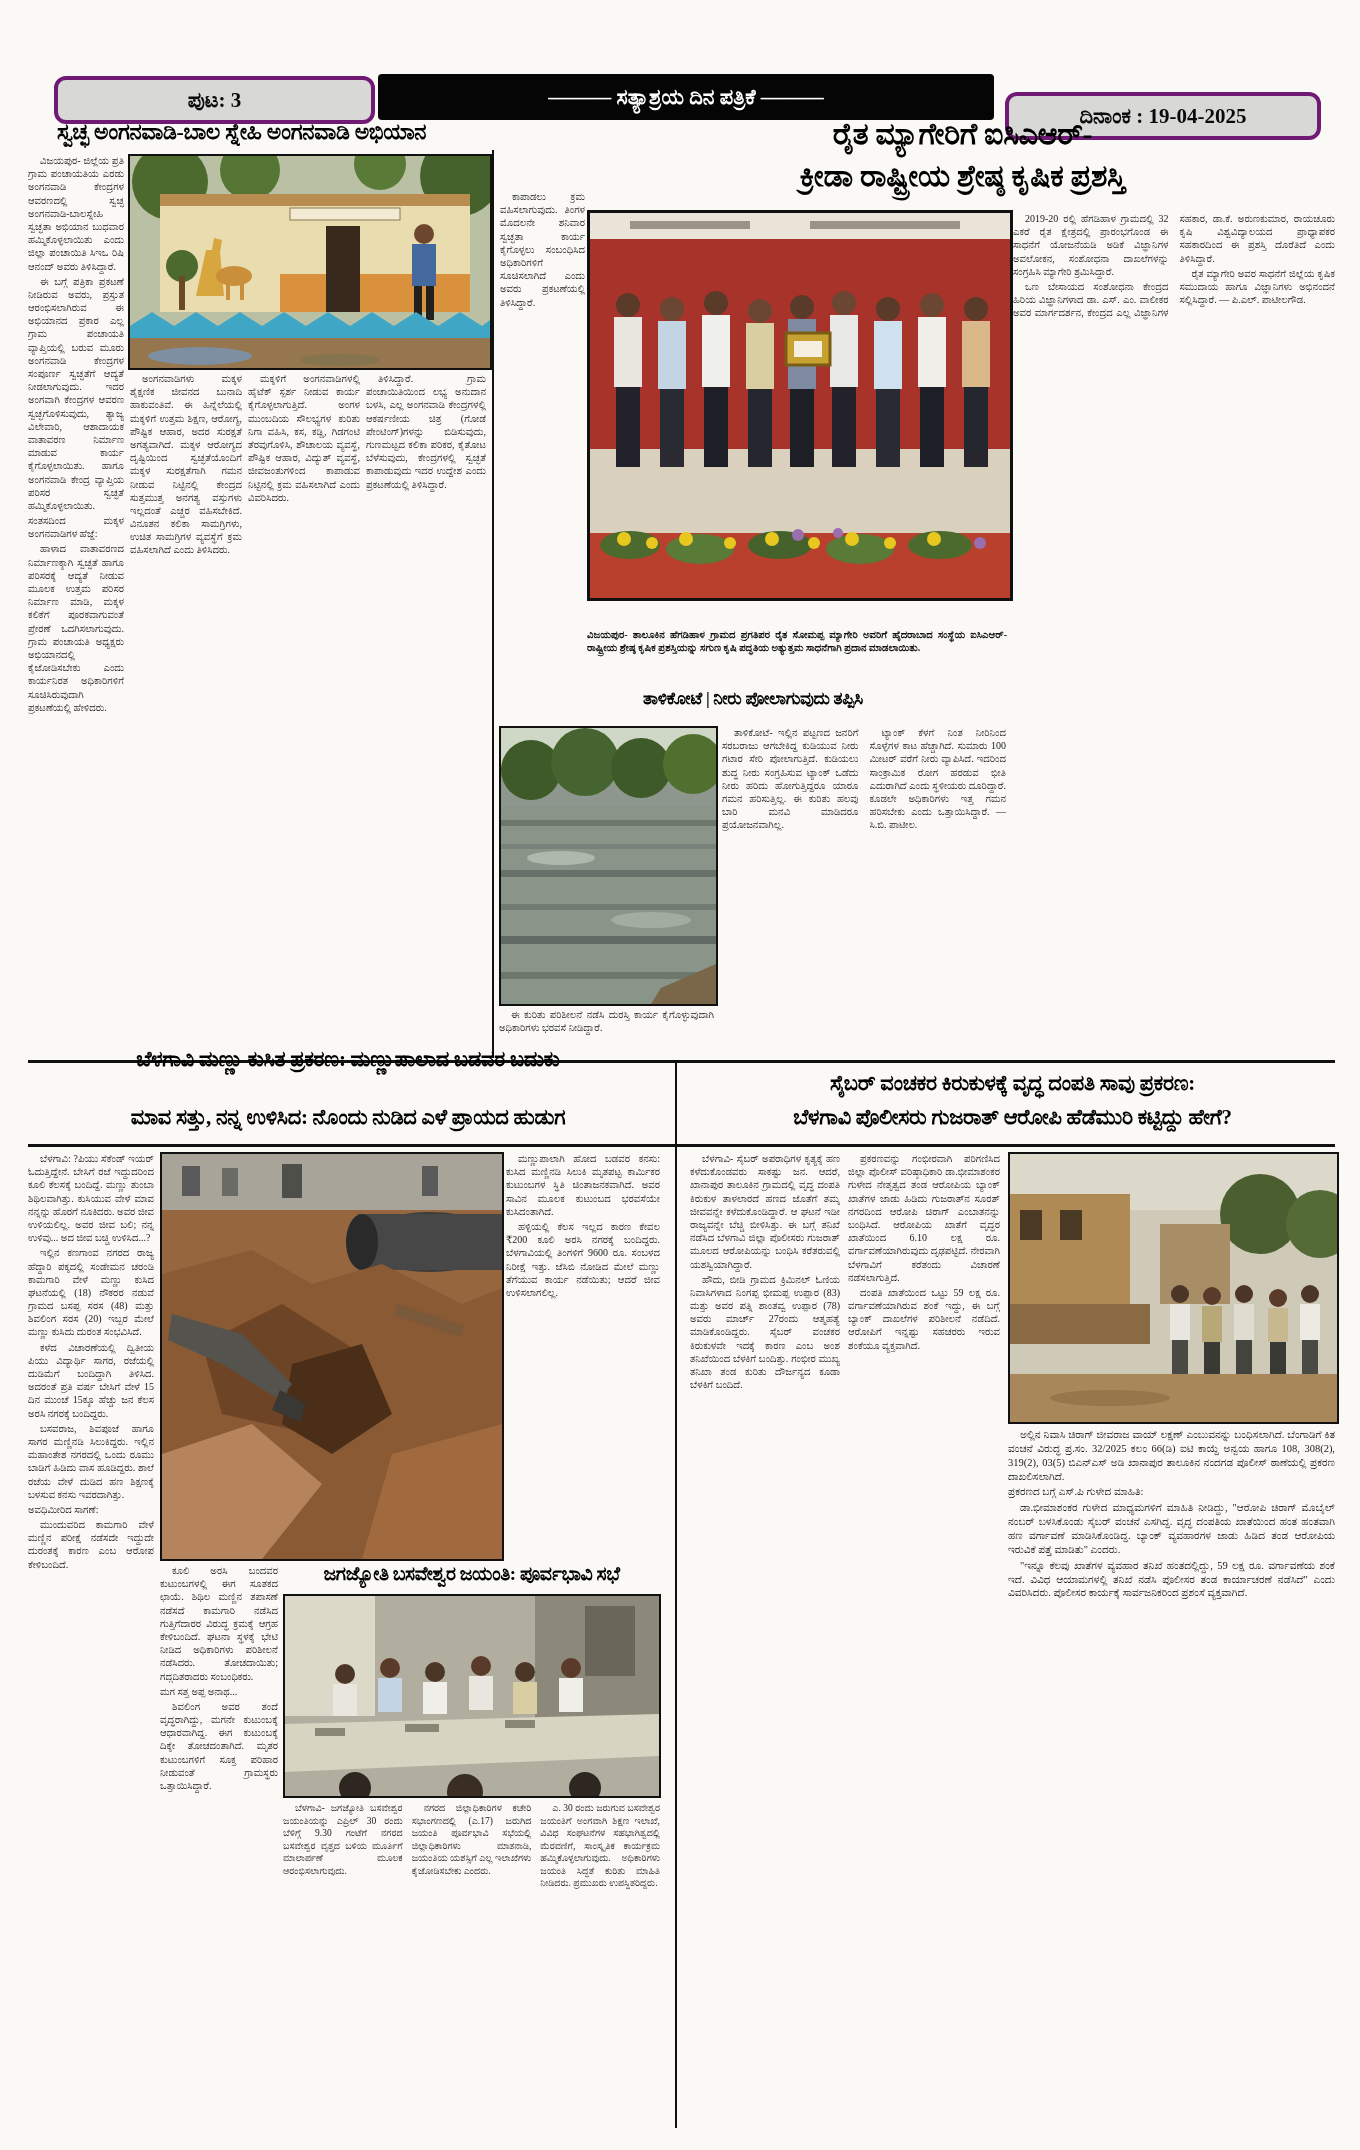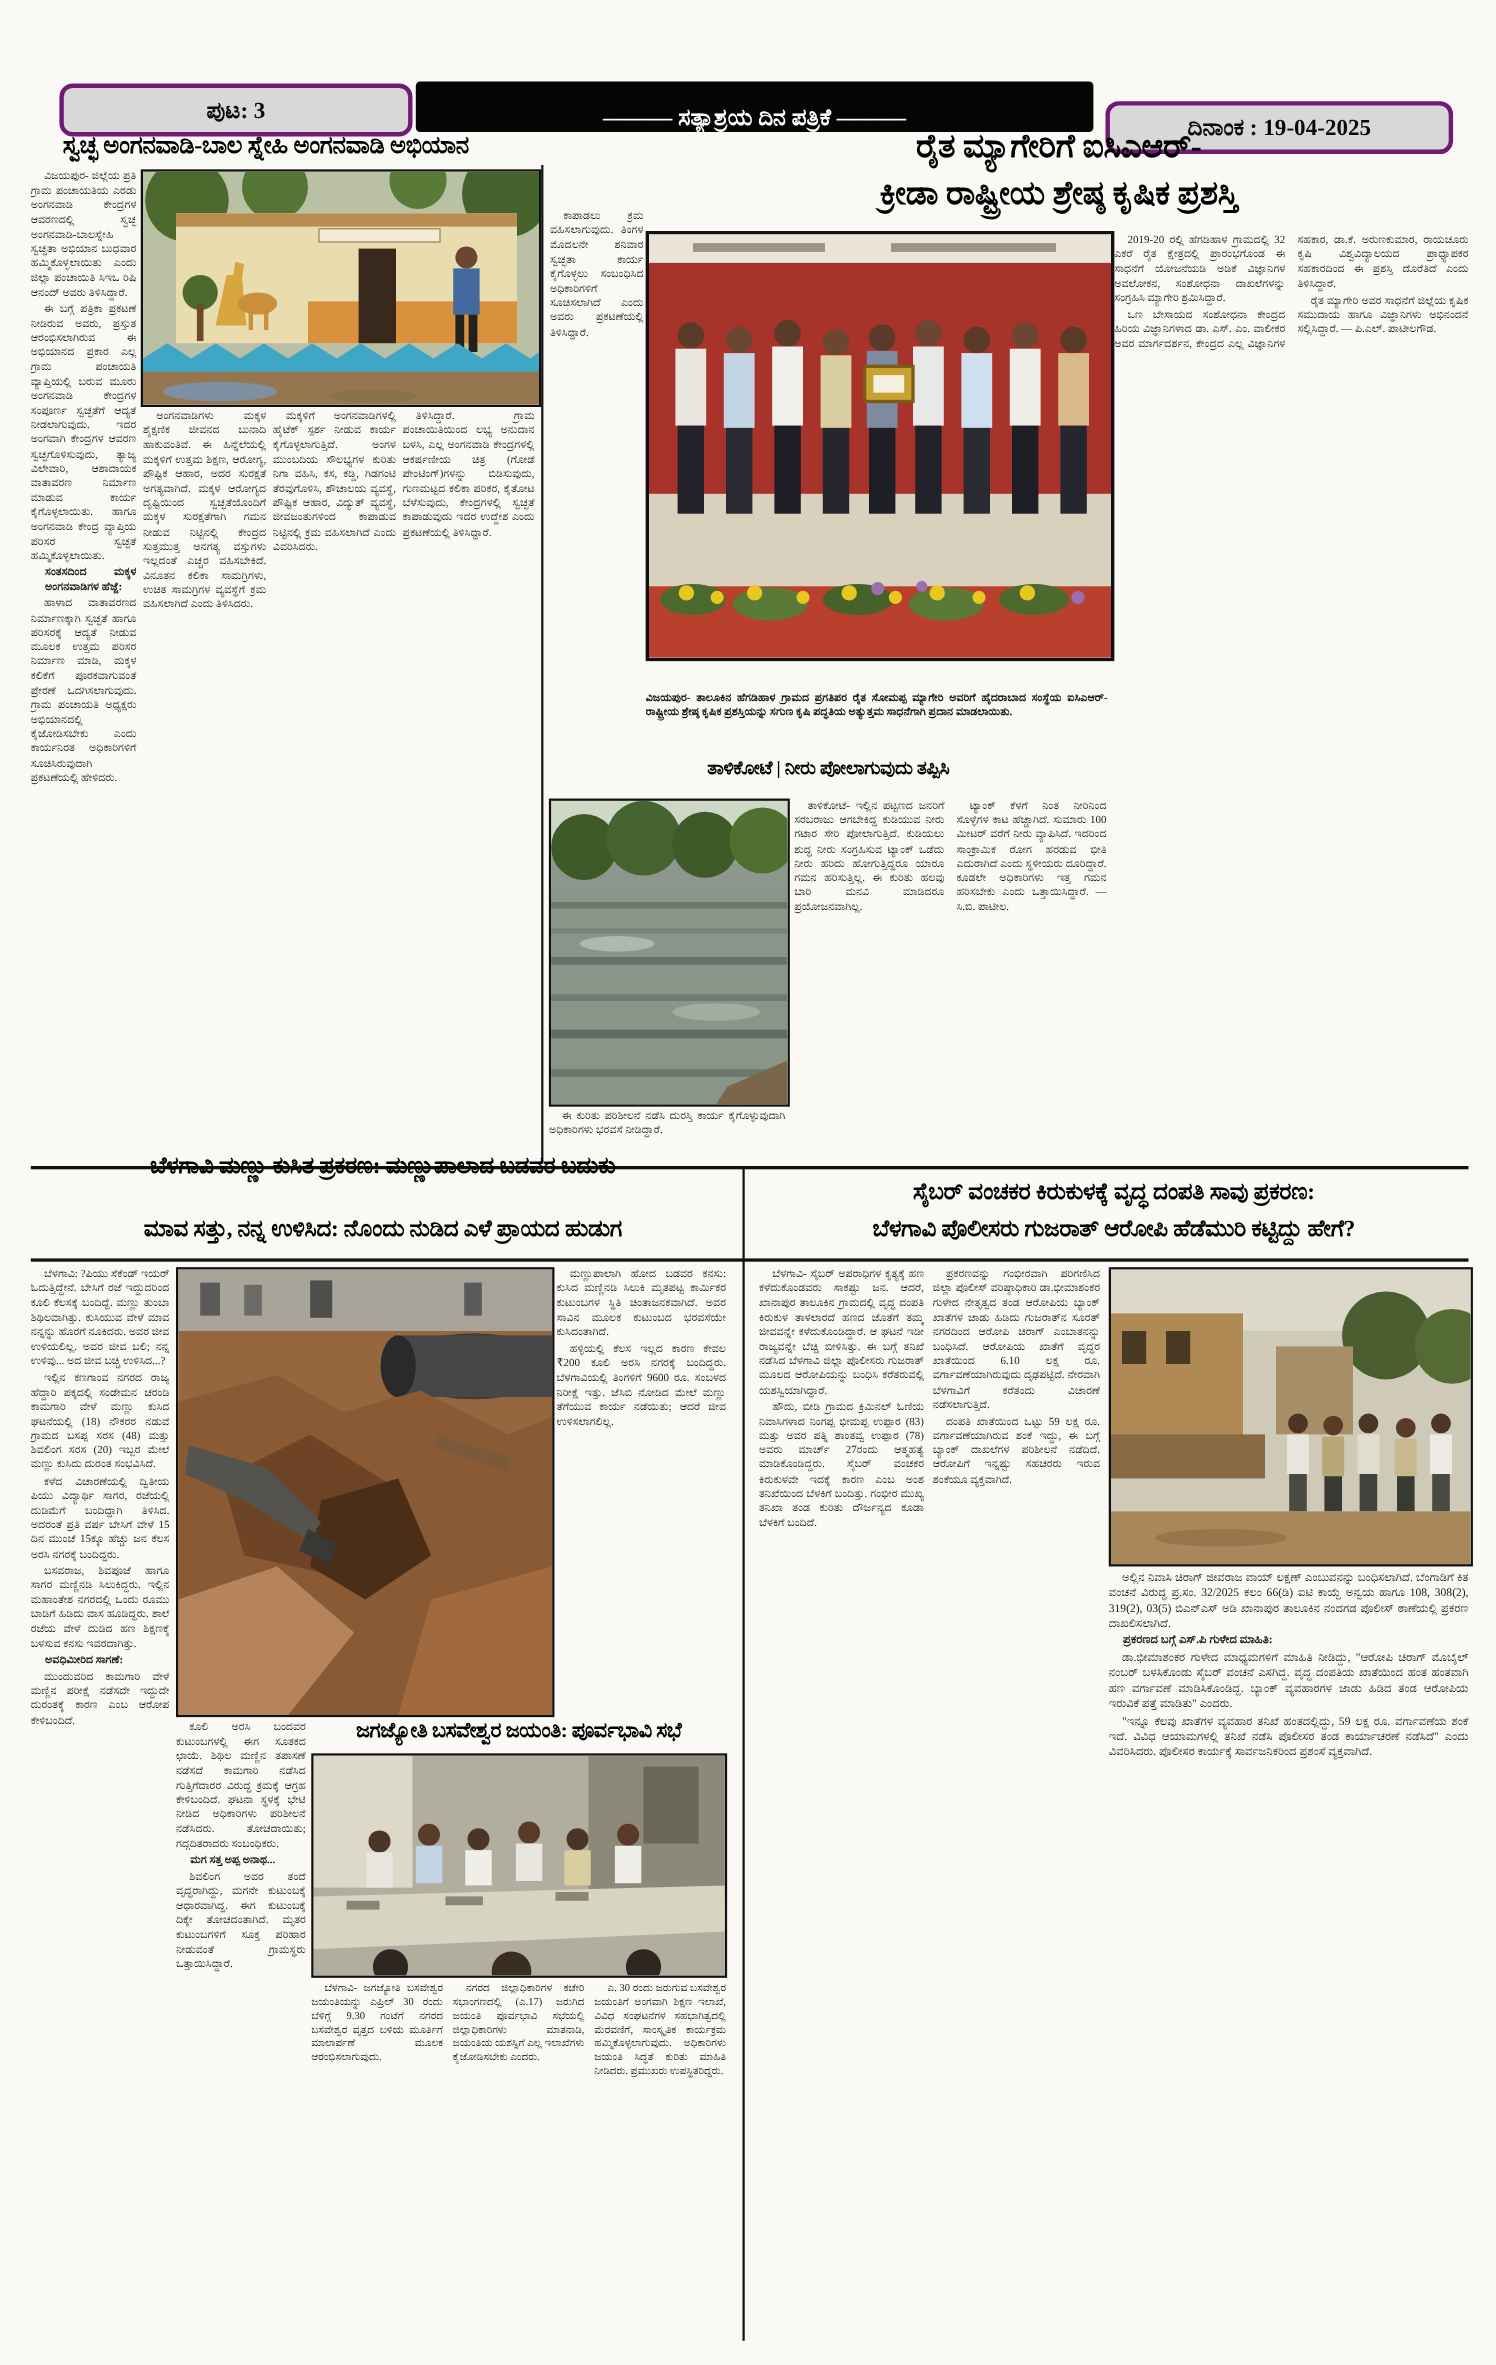--- a/index.html
+++ b/index.html
@@ -1,29 +1,29 @@
 <!DOCTYPE html>
 <html><head>
 <meta charset="utf-8">
 <style>
   html,body{margin:0;padding:0;background:#e8e6e0;}
   .page{position:relative;width:1360px;height:2150px;background:#faf9f5;margin:0 auto;
         font-family:"Liberation Serif","DejaVu Serif",serif;color:#151515;overflow:hidden;}
   
   .hdr-box{position:absolute;height:40px;border:4px solid #701a75;border-radius:12px;background:#d8d8d6;
            display:flex;align-items:center;justify-content:center;font-weight:bold;font-size:21px;color:#0a0a0a;}
-  .hdr-bar{position:absolute;background:#050505;color:#fff;display:flex;align-items:flex-end;justify-content:center;
+  .hdr-bar{position:absolute;background:#050505;color:#fff;display:flex;align-items:center;justify-content:center;
            font-weight:bold;font-size:21px;border-radius:4px;}
   
   .headline{position:absolute;font-weight:bold;color:#000;line-height:1.05;letter-spacing:-0.3px;}
   .center{text-align:center;}
   
   .col{position:absolute;font-size:10px;line-height:1.32;text-align:justify;color:#1a1a1a;overflow:hidden;}
   .col .para{margin:0 0 2px 0;text-indent:12px;}
-  .col .lead{font-weight:bold;text-indent:0;margin-left:13px;}
+  .col .lead{font-weight:normal;text-indent:0;}
   .cols2{column-count:2;column-gap:11px;}
   .cols3{column-count:3;column-gap:9px;}
   .caption{position:absolute;font-size:10px;line-height:1.3;text-align:justify;font-weight:bold;color:#111;margin-top:28px;}
   
   .photo{position:absolute;border:2px solid #111;background:#ccc;overflow:hidden;}
   .photo svg{display:block;}
   
   .hrule{position:absolute;background:#111;}
   .vrule{position:absolute;background:#111;}
 </style>

